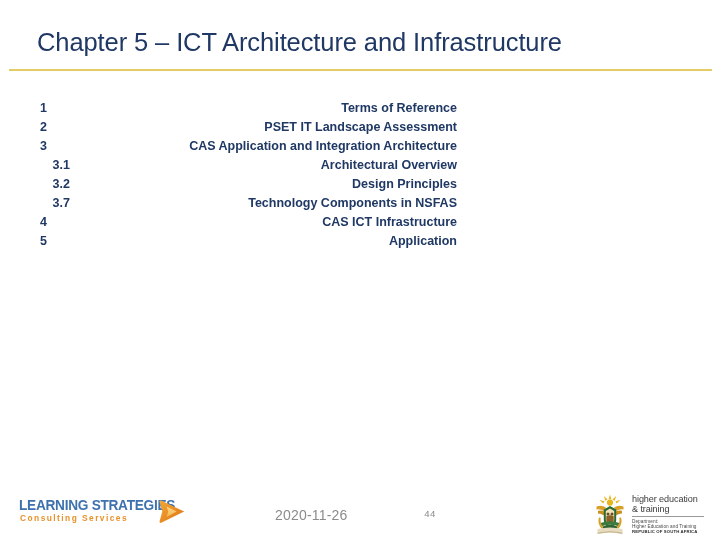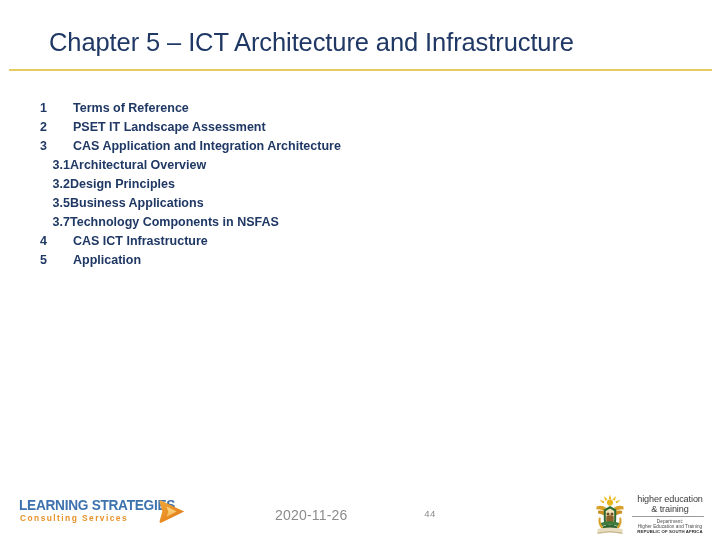--- a/index.html
+++ b/index.html
@@ -21,21 +21,20 @@
     position: absolute;
     left: 37px;
     top: 25px;
     width: 660px;
     font-size: 25.5px;
     font-weight: 400;
     letter-spacing: -0.1px;
     color: #1F3864;
     line-height: 34px;
     white-space: nowrap;
-    margin-left: 12px;
   }
 
   
   #title-rule {
     position: absolute;
     left: 9px;
     top: 69px;
     width: 703px;
     height: 2px;
     background: #E3CC63;
@@ -63,20 +62,21 @@
     flex: 0 0 33px;
     text-align: right;
     font-weight: 600;
   }
   .agenda-num.centered {
     text-align: left;
     padding-left: 3px;
   }
   .agenda-label {
     flex: 1 1 auto;
+    text-align: right;
   }
 
   
   #footer {
     position: absolute;
     left: 0;
     top: 488px;
     width: 720px;
     height: 52px;
   }
@@ -142,21 +142,20 @@
     font-family: Liberation Mono, monospace;
   }
 
   
   #gov-logo {
     position: absolute;
     left: 591px;
     top: 2px;
     width: 118px;
     height: 48px;
-    text-align: center;
   }
   #gov-crest {
     position: absolute;
     left: 0;
     top: 3px;
     width: 38px;
     height: 44px;
   }
   #gov-text-block {
     position: absolute;
@@ -212,24 +211,20 @@
       <span class="agenda-num centered">3</span>
       <span class="agenda-label">CAS Application and Integration Architecture</span>
     </div>
     <div class="agenda-row">
       <span class="agenda-num">3.1</span>
       <span class="agenda-label">Architectural Overview</span>
     </div>
     <div class="agenda-row">
       <span class="agenda-num">3.2</span>
       <span class="agenda-label">Design Principles</span>
-    </div>
-    <div class="agenda-row">
-      <span class="agenda-num">3.5</span>
-      <span class="agenda-label">Business Applications</span>
     </div>
     <div class="agenda-row">
       <span class="agenda-num">3.7</span>
       <span class="agenda-label">Technology Components in NSFAS</span>
     </div>
     <div class="agenda-row">
       <span class="agenda-num centered">4</span>
       <span class="agenda-label">CAS ICT Infrastructure</span>
     </div>
     <div class="agenda-row">

